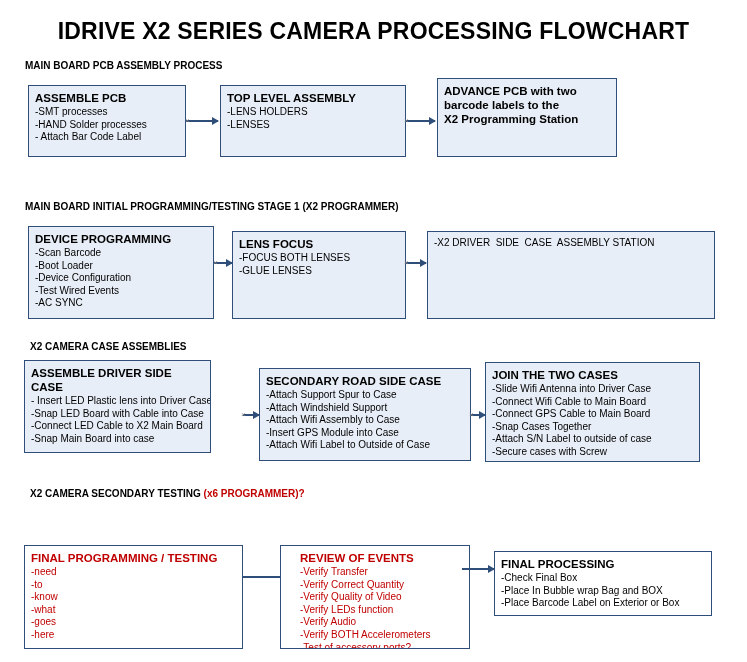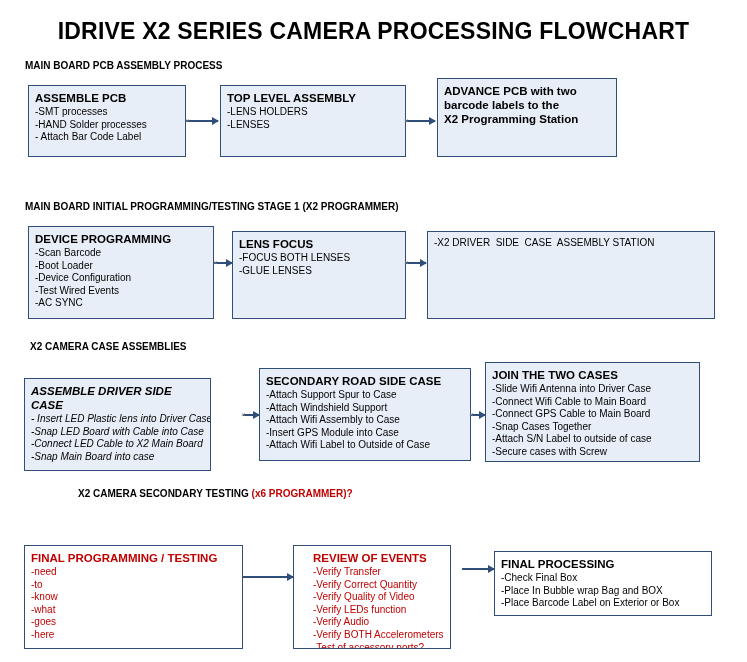--- a/index.html
+++ b/index.html
@@ -147,21 +147,21 @@
   </div>
 
   <div class="arrow" style="left:406px; top:262px; width:20px;"></div>
 
   <div class="box" style="left:427px; top:231px; width:288px; height:88px;">
     <div class="box-line">-X2 DRIVER  SIDE  CASE  ASSEMBLY STATION</div>
   </div>
 
   <div class="section-head" style="left:30px; top:341px;"><span>X2 CAMERA CASE ASSEMBLIES</span></div>
 
-  <div class="box" style="left:24px; top:378px; width:187px; height:93px;font-style:italic;">
+  <div class="box" style="left:24px; top:360px; width:187px; height:93px;">
     <div class="box-title">ASSEMBLE DRIVER SIDE CASE</div>
     <div class="box-line">- Insert LED Plastic lens into Driver Case</div>
     <div class="box-line">-Snap LED Board with Cable into Case</div>
     <div class="box-line">-Connect LED Cable to X2 Main Board</div>
     <div class="box-line">-Snap Main Board into case</div>
   </div>
 
   <div class="arrow" style="left:243px; top:414px; width:16px;"></div>
 
   <div class="box" style="left:259px; top:368px; width:212px; height:93px;">
@@ -178,35 +178,35 @@
   <div class="box" style="left:485px; top:362px; width:215px; height:100px;">
     <div class="box-title">JOIN THE TWO CASES</div>
     <div class="box-line">-Slide Wifi Antenna into Driver Case</div>
     <div class="box-line">-Connect Wifi Cable to Main Board</div>
     <div class="box-line">-Connect GPS Cable to Main Board</div>
     <div class="box-line">-Snap Cases Together</div>
     <div class="box-line">-Attach S/N Label to outside of case</div>
     <div class="box-line">-Secure cases with Screw</div>
   </div>
 
-  <div class="section-head" style="left:30px; top:488px;margin-left:48px;"><span>X2 CAMERA SECONDARY TESTING  </span><span class="accent">(x6 PROGRAMMER)?</span></div>
+  <div class="section-head" style="left:30px; top:488px;"><span>X2 CAMERA SECONDARY TESTING  </span><span class="accent">(x6 PROGRAMMER)?</span></div>
 
   <div class="box plain" style="left:24px; top:529px; width:219px; height:104px;">
     <div class="box-title red">FINAL PROGRAMMING / TESTING</div>
     <div class="box-line red">-need</div>
     <div class="box-line red">-to</div>
     <div class="box-line red">-know</div>
     <div class="box-line red">-what</div>
     <div class="box-line red">-goes</div>
     <div class="box-line red">-here</div>
   </div>
 
   <div class="arrow" style="left:243px; top:576px; width:50px;"></div>
 
-  <div class="box plain" style="left:293px; top:529px; width:158px; height:104px;padding-left:19px;">
+  <div class="box plain" style="left:280px; top:529px; width:190px; height:104px;padding-left:19px;">
     <div class="box-title red">REVIEW OF EVENTS</div>
     <div class="box-line red">-Verify Transfer</div>
     <div class="box-line red">-Verify Correct Quantity</div>
     <div class="box-line red">-Verify Quality of Video</div>
     <div class="box-line red">-Verify LEDs function</div>
     <div class="box-line red">-Verify Audio</div>
     <div class="box-line red">-Verify BOTH Accelerometers</div>
     <div class="box-line red">-Test of accessory ports?</div>
   </div>
 

